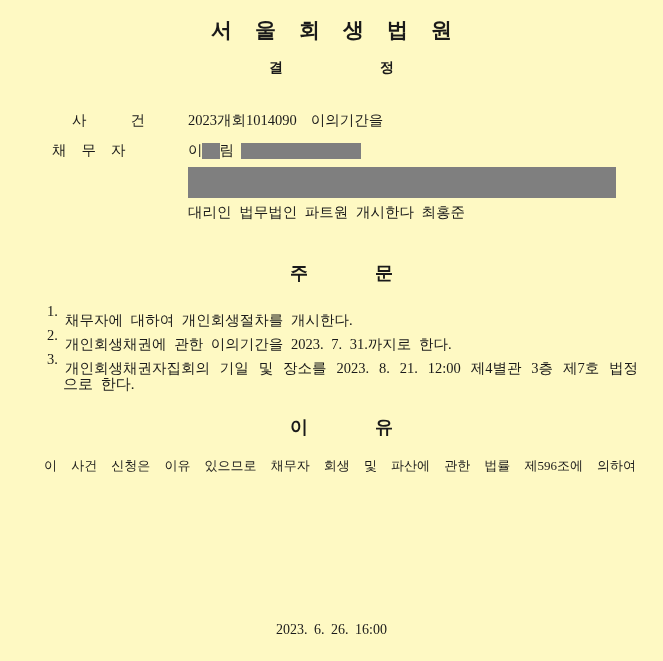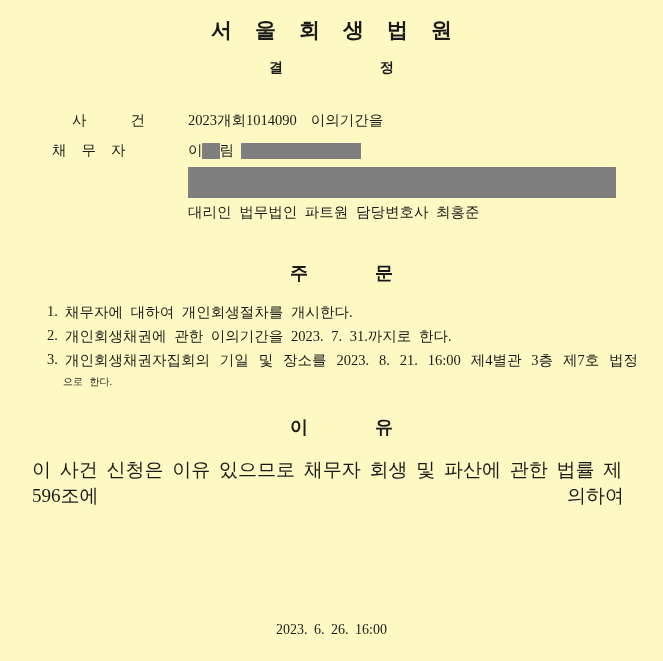--- a/index.html
+++ b/index.html
@@ -40,25 +40,25 @@
   .debtor-line { left:188px; top:141px; display:flex; align-items:center; font-size:14.5px; }
   .redact { background:#7f7f7f; }
   .r-small { width:18px; height:16px; margin-left:-1px; }
   .r-wide  { width:120px; height:16px; margin-left:7px; }
   .r-large { left:188px; top:167px; width:428px; height:31px; }
   .attorney { left:188px; top:203px; font-size:14.5px; word-spacing:4px; white-space:nowrap; }
   
   .order-item { left:47px; width:591px; display:flex; font-size:14.5px; }
   .oi-1 { top:303px; } .oi-2 { top:327px; } .oi-3 { top:351px; }
   .item-no { flex:none; width:18px; }
-  .item-text { flex:1; word-spacing:4px; }
+  .item-text { flex:1; word-spacing:4px;margin-top:8px; }
   .stretch { text-align-last:justify; }
-  .order-cont { left:63px; top:375px; font-size:10px; word-spacing:4px; }
+  .order-cont { left:63px; top:375px; font-size:15px; word-spacing:4px; }
   
-  .reason-line { left:32px; width:592px; font-size:19px; word-spacing:4px; }
+  .reason-line { left:44px; width:592px; font-size:13px; word-spacing:4px; }
   .rl-1 { top:457px; text-align-last:justify; }
   .rl-2 { top:481px; }
   
   .date-line { top:622px; left:0; width:100%; text-align:center; font-size:14px; word-spacing:3px; }
 </style>
 </head>
 <body>
 
 <div class="page">
 
@@ -73,35 +73,35 @@
   <div class="abs lbl lbl-debtor">채무자</div>
   <div class="abs debtor-line">
     <span>이</span>
     <span class="redact r-small"></span>
     <span>림</span>
     <span class="redact r-wide"></span>
   </div>
 
   <div class="abs redact r-large"></div>
 
-  <div class="abs attorney">대리인 법무법인 파트원 담당변호사 최홍준</div>
+  <div class="abs attorney">대리인 법무법인 파트원 개시한다 최홍준</div>
 
   <div class="abs section-heading h-jumun">주문</div>
 
   <div class="abs order-item oi-1">
     <span class="item-no">1.</span>
     <span class="item-text">채무자에 대하여 개인회생절차를 개시한다.</span>
   </div>
   <div class="abs order-item oi-2">
     <span class="item-no">2.</span>
     <span class="item-text">개인회생채권에 관한 이의기간을 2023. 7. 31.까지로 한다.</span>
   </div>
   <div class="abs order-item oi-3">
     <span class="item-no">3.</span>
-    <span class="item-text stretch">개인회생채권자집회의 기일 및 장소를 2023. 8. 21. 16:00 제4별관 3층 제7호 법정</span>
+    <span class="item-text stretch">개인회생채권자집회의 기일 및 장소를 2023. 8. 21. 12:00 제4별관 3층 제7호 법정</span>
   </div>
   <div class="abs order-cont">으로 한다.</div>
 
   <div class="abs section-heading h-iyu">이유</div>
 
   <div class="abs reason-line rl-1">이 사건 신청은 이유 있으므로 채무자 회생 및 파산에 관한 법률 제596조에 의하여</div>
 
   <div class="abs date-line">2023. 6. 26. 16:00</div>
 
 </div>

